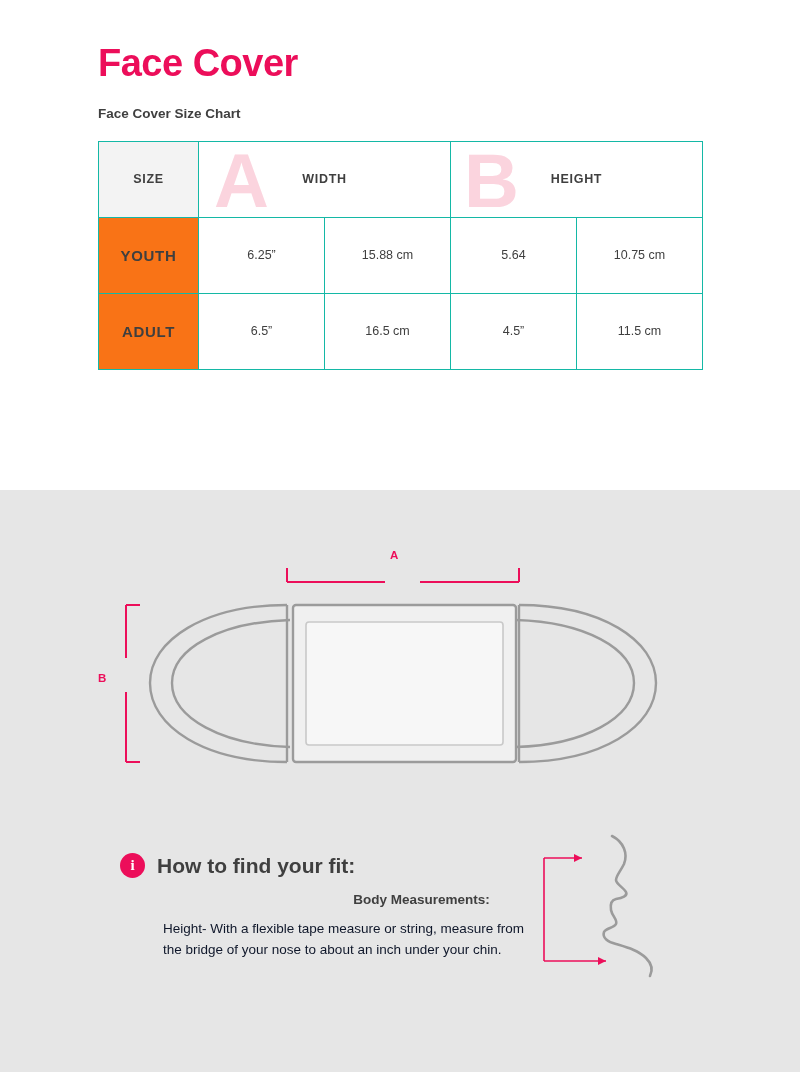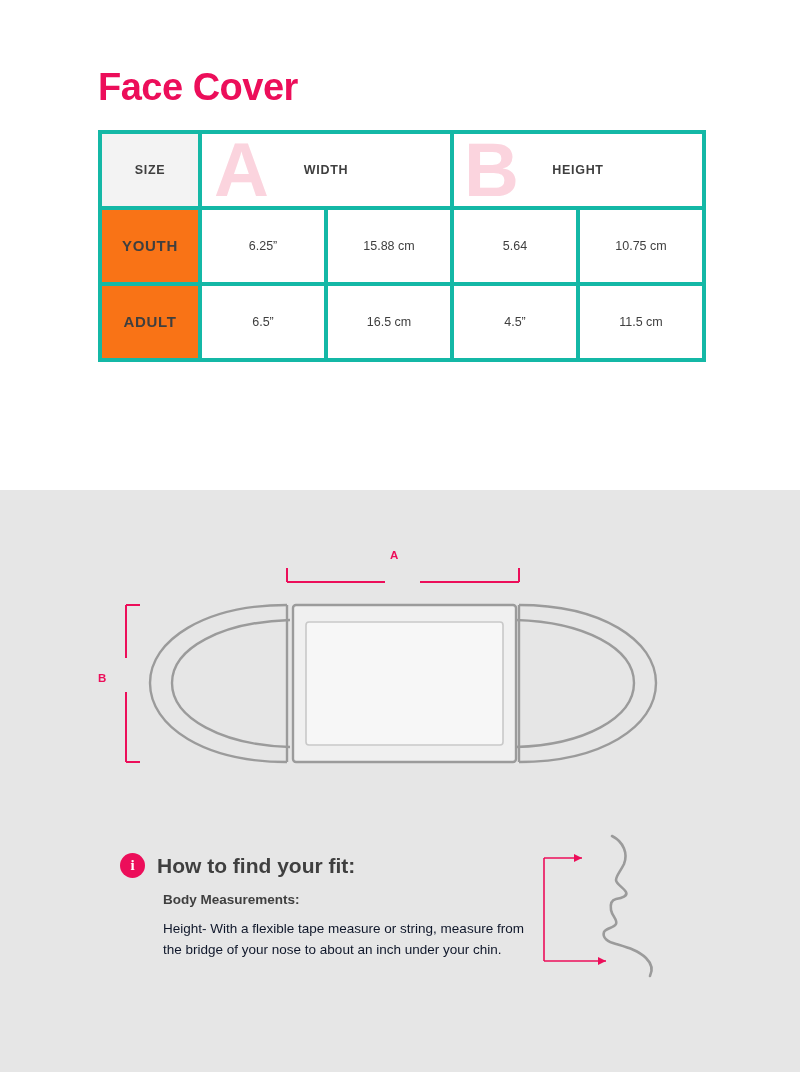--- a/index.html
+++ b/index.html
@@ -9,21 +9,21 @@
     height: 1072px;
     background: #ffffff;
     font-family: "Liberation Sans", sans-serif;
     color: #3f3f3f;
     position: relative;
     overflow: hidden;
   }
 
   
   .top-section {
-    padding: 68px 98px 0 98px;
+    padding: 44px 98px 0 98px;
     position: relative;
   }
   .page-title {
     font-size: 38px;
     font-weight: bold;
     color: #ec0e5a;
     letter-spacing: -0.5px;
     margin: 0 0 22px 0;
     line-height: 1.05;
   }
@@ -40,21 +40,21 @@
     width: 604px;
   }
   table.size-chart {
     border-collapse: collapse;
     width: 604px;
     table-layout: fixed;
     position: relative;
     z-index: 2;
   }
   table.size-chart td, table.size-chart th {
-    border: 4px solid #14b8a6;
+    border: 1px solid #14b8a6;
     text-align: center;
     font-size: 12.5px;
     color: #3f3f3f;
     margin-left: 29px;
   }
   .grp-head th {
     height: 76px;
     font-size: 11.5px;
     font-weight: bold;
     letter-spacing: 0.7px;
@@ -167,40 +167,42 @@
   .fit-title {
     font-size: 21px;
     font-weight: bold;
     color: #3f3f3f;
   }
   .fit-sub {
     font-size: 13.5px;
     font-weight: bold;
     color: #3f3f3f;
     margin: 0 0 12px 43px;
+    text-align: center;
   }
   .fit-body {
     font-size: 13.5px;
     line-height: 1.55;
     color: #0f172a;
     margin-left: 43px;
     width: 370px;
   }
 
   .face-svg {
     position: absolute;
     left: 520px;
     top: 828px;
   }
 </style>
 </head>
 <body>
 
 <div class="top-section">
   <h1 class="page-title">Face Cover</h1>
+  <div class="subtitle">Face Cover Size Chart</div>
 
   <div class="table-wrap">
     <div class="watermark">
       <span class="wm-a">A</span>
       <span class="wm-b">B</span>
     </div>
 
     <table class="size-chart">
       <colgroup>
         <col class="c1">

